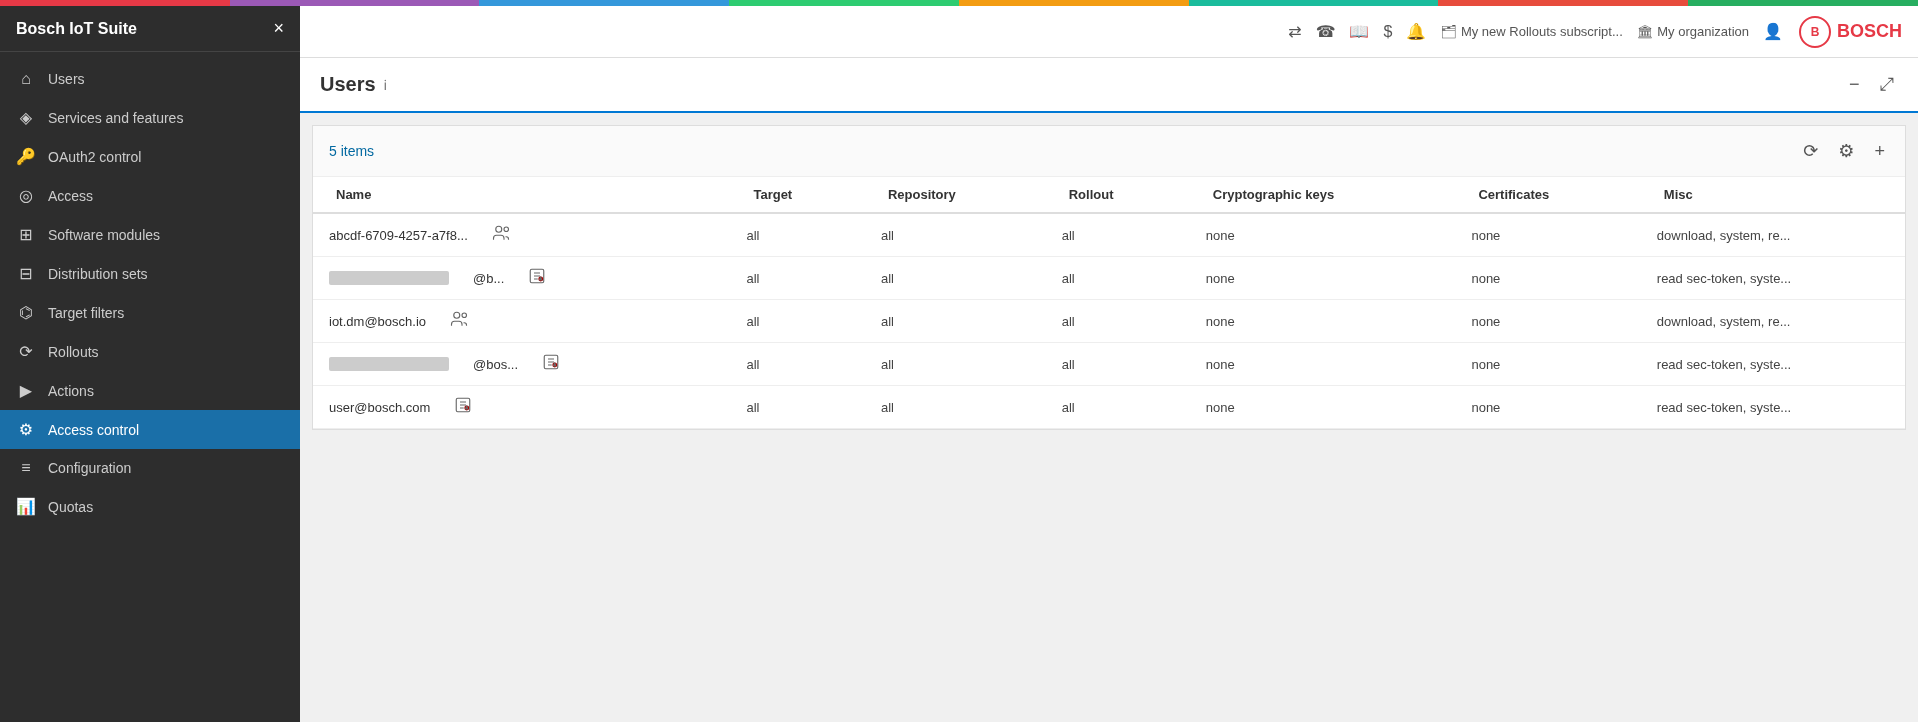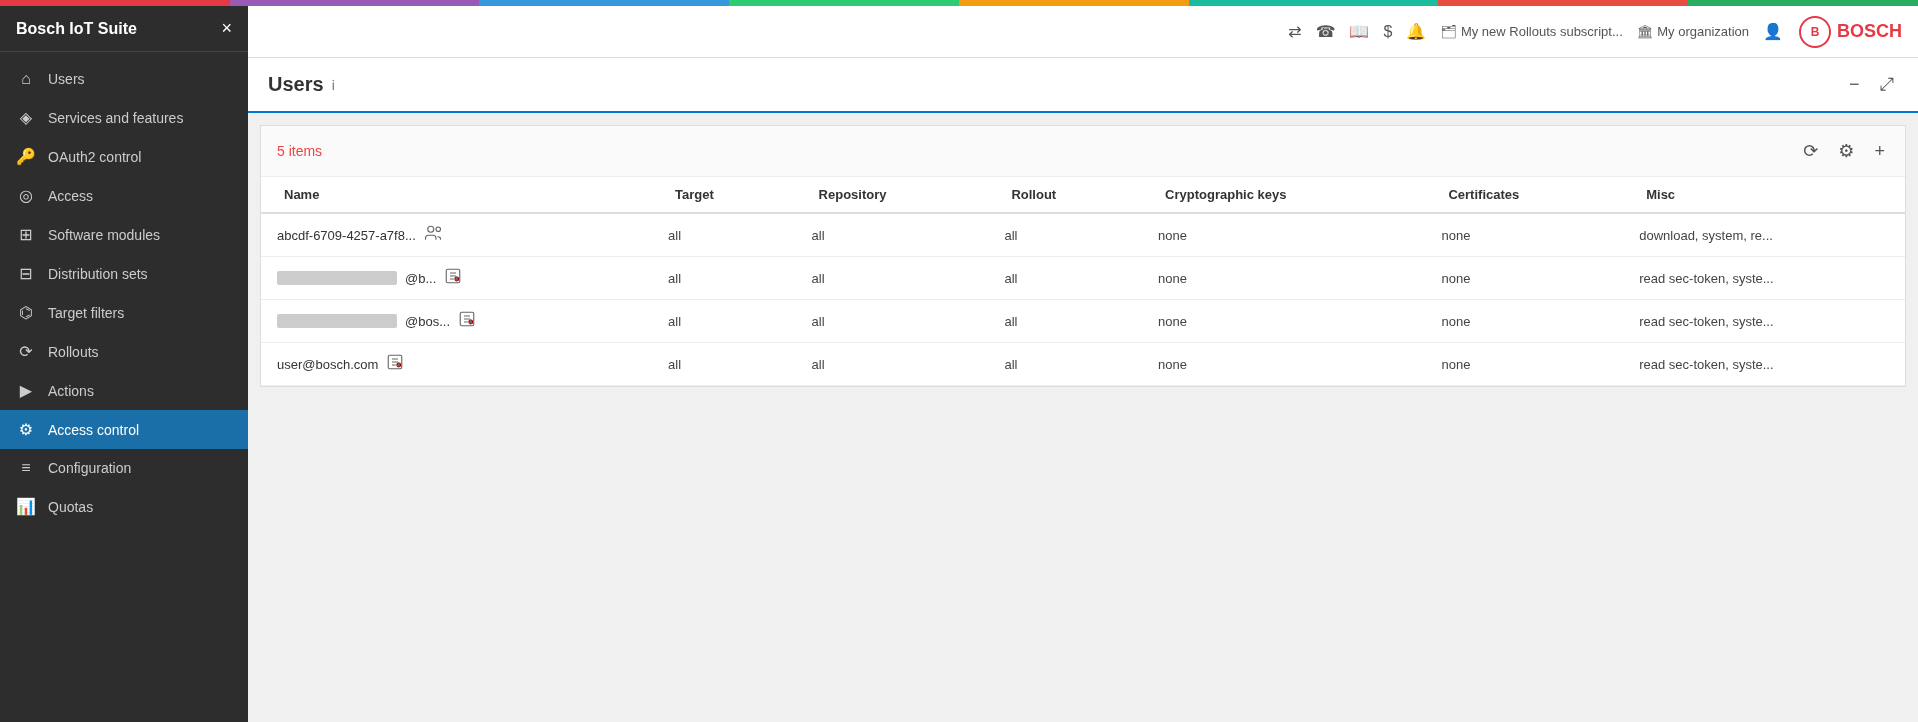--- a/index.html
+++ b/index.html
@@ -11,21 +11,21 @@
     }
 
     .app-container {
       display: flex;
       flex: 1;
       overflow: hidden;
     }
 
     
     .sidebar {
-      width: 248px;
+      width: 300px;
       background: #2d2d2d;
       color: #fff;
       display: flex;
       flex-direction: column;
       flex-shrink: 0;
       overflow-y: auto;
     }
 
     .sidebar-header {
       display: flex;
@@ -202,21 +202,21 @@
       display: flex;
       align-items: center;
       justify-content: space-between;
       padding: 10px 16px;
       border-bottom: 1px solid #eee;
       background: #fafafa;
     }
 
     .items-count {
       font-size: 14px;
-      color: #ef4444;
+      color: #0369a1;
     }
 
     .table-toolbar-actions {
       display: flex;
       align-items: center;
       gap: 12px;
     }
 
     .toolbar-icon-btn {
       background: none;
@@ -251,21 +251,21 @@
 
     tbody td {
       padding: 10px 16px;
       font-size: 13px;
       color: #444;
     }
 
     .user-name-cell {
       display: flex;
       align-items: center;
-      gap: 8px;
+      gap: 24px;
     }
 
     .user-name-text {
       color: #333;
     }
 
     .user-name-blurred {
       background: #ccc;
       height: 14px;
       width: 120px;
@@ -443,20 +443,39 @@
                 <td>all</td>
                 <td>all</td>
                 <td>all</td>
                 <td>none</td>
                 <td>none</td>
                 <td>read sec-token, syste...</td>
               </tr>
               <tr>
                 <td>
                   <div class="user-name-cell">
+                    <span class="user-name-text">iot.dm@bosch.io</span>
+                    <span class="user-icon"><svg width="18" height="18" viewBox="0 0 24 24" fill="none" stroke="#666" stroke-width="1.5">
+        <circle cx="9" cy="7" r="4"></circle>
+                        <path d="M2 21v-2a4 4 0 0 1 4-4h6a4 4 0 0 1 4 4v2"></path>
+        <circle cx="19" cy="7" r="3"></circle>
+                        <path d="M22 21v-1a3 3 0 0 0-3-3h-1"></path>
+      </svg></span>
+                  </div>
+                </td>
+                <td>all</td>
+                <td>all</td>
+                <td>all</td>
+                <td>none</td>
+                <td>none</td>
+                <td>download, system, re...</td>
+              </tr>
+              <tr>
+                <td>
+                  <div class="user-name-cell">
                     <span class="user-name-blurred"></span>
                     <span class="user-name-text">@bos...</span>
                     <span class="user-icon"><svg width="18" height="18" viewBox="0 0 24 24" fill="none" stroke="#666" stroke-width="1.5">
         <rect x="3" y="3" width="18" height="18" rx="2"></rect>
                         <path d="M8 12h8M8 8h8M8 16h5"></path>
         <circle cx="17" cy="16" r="2.5" fill="#a00" stroke="#a00"></circle>
         <text x="15.5" y="17.5" font-size="3.5" fill="white" font-family="Arial">A</text>
       </svg></span>
                   </div>
                 </td>

